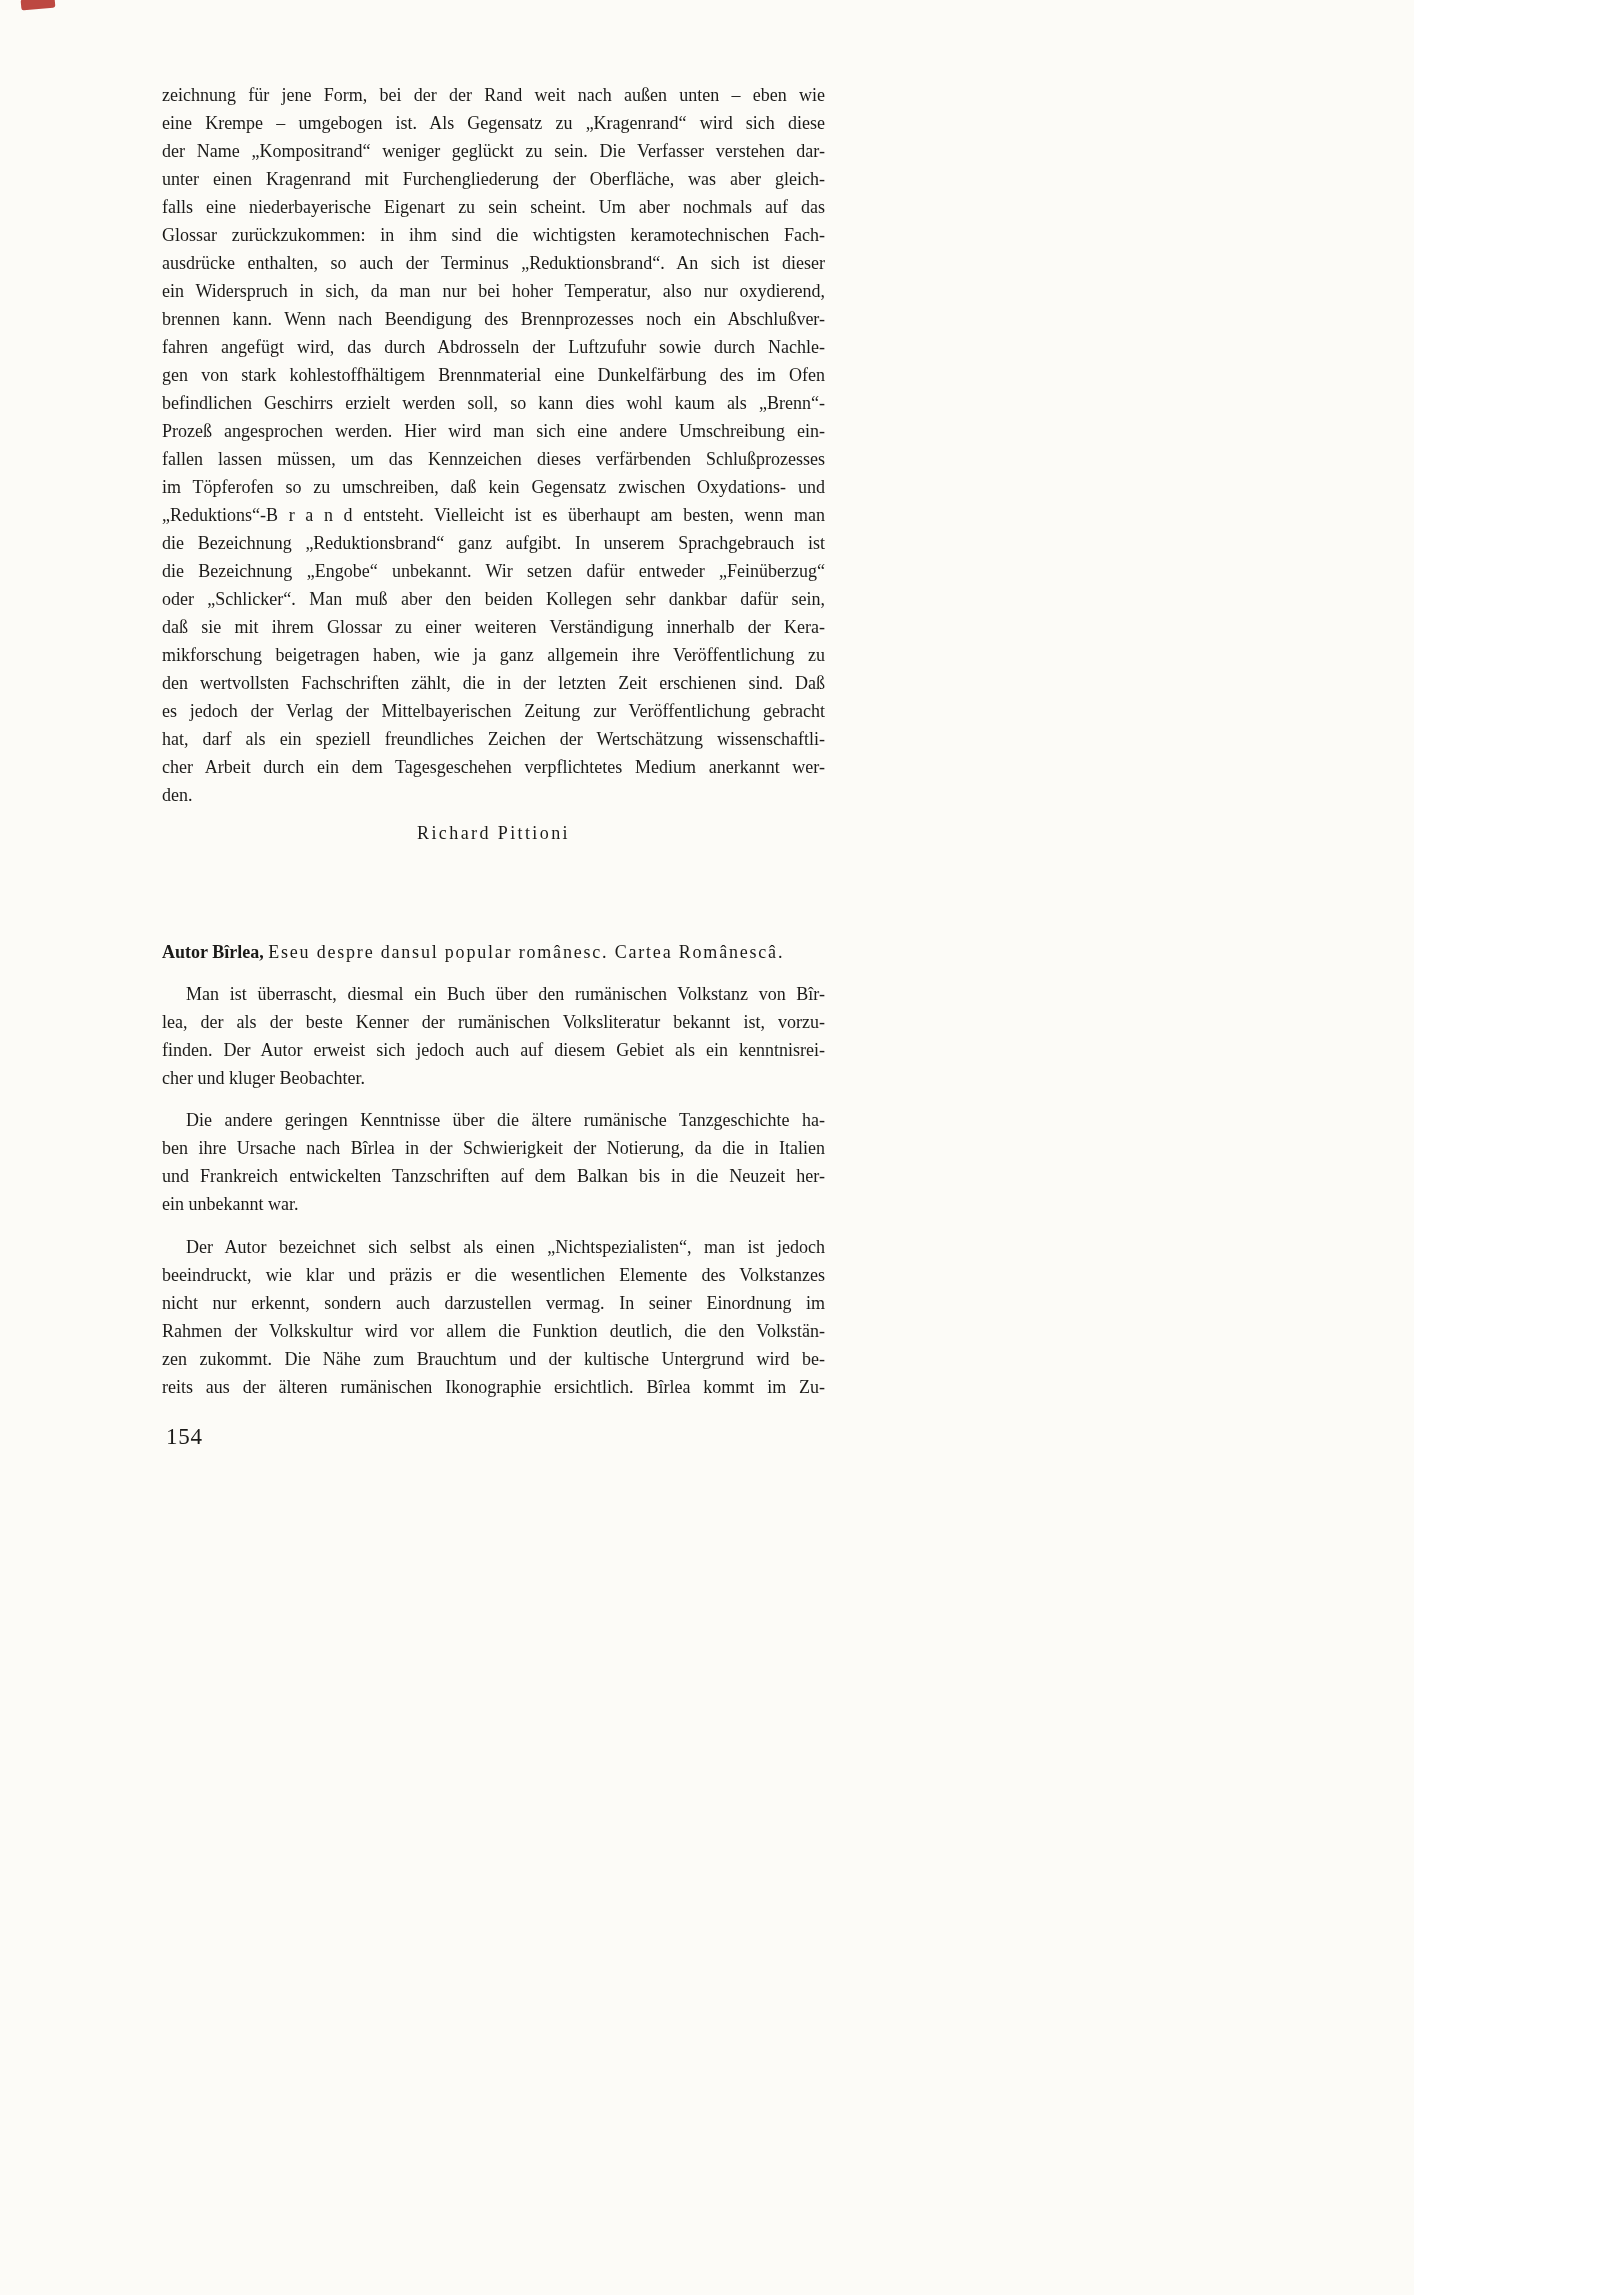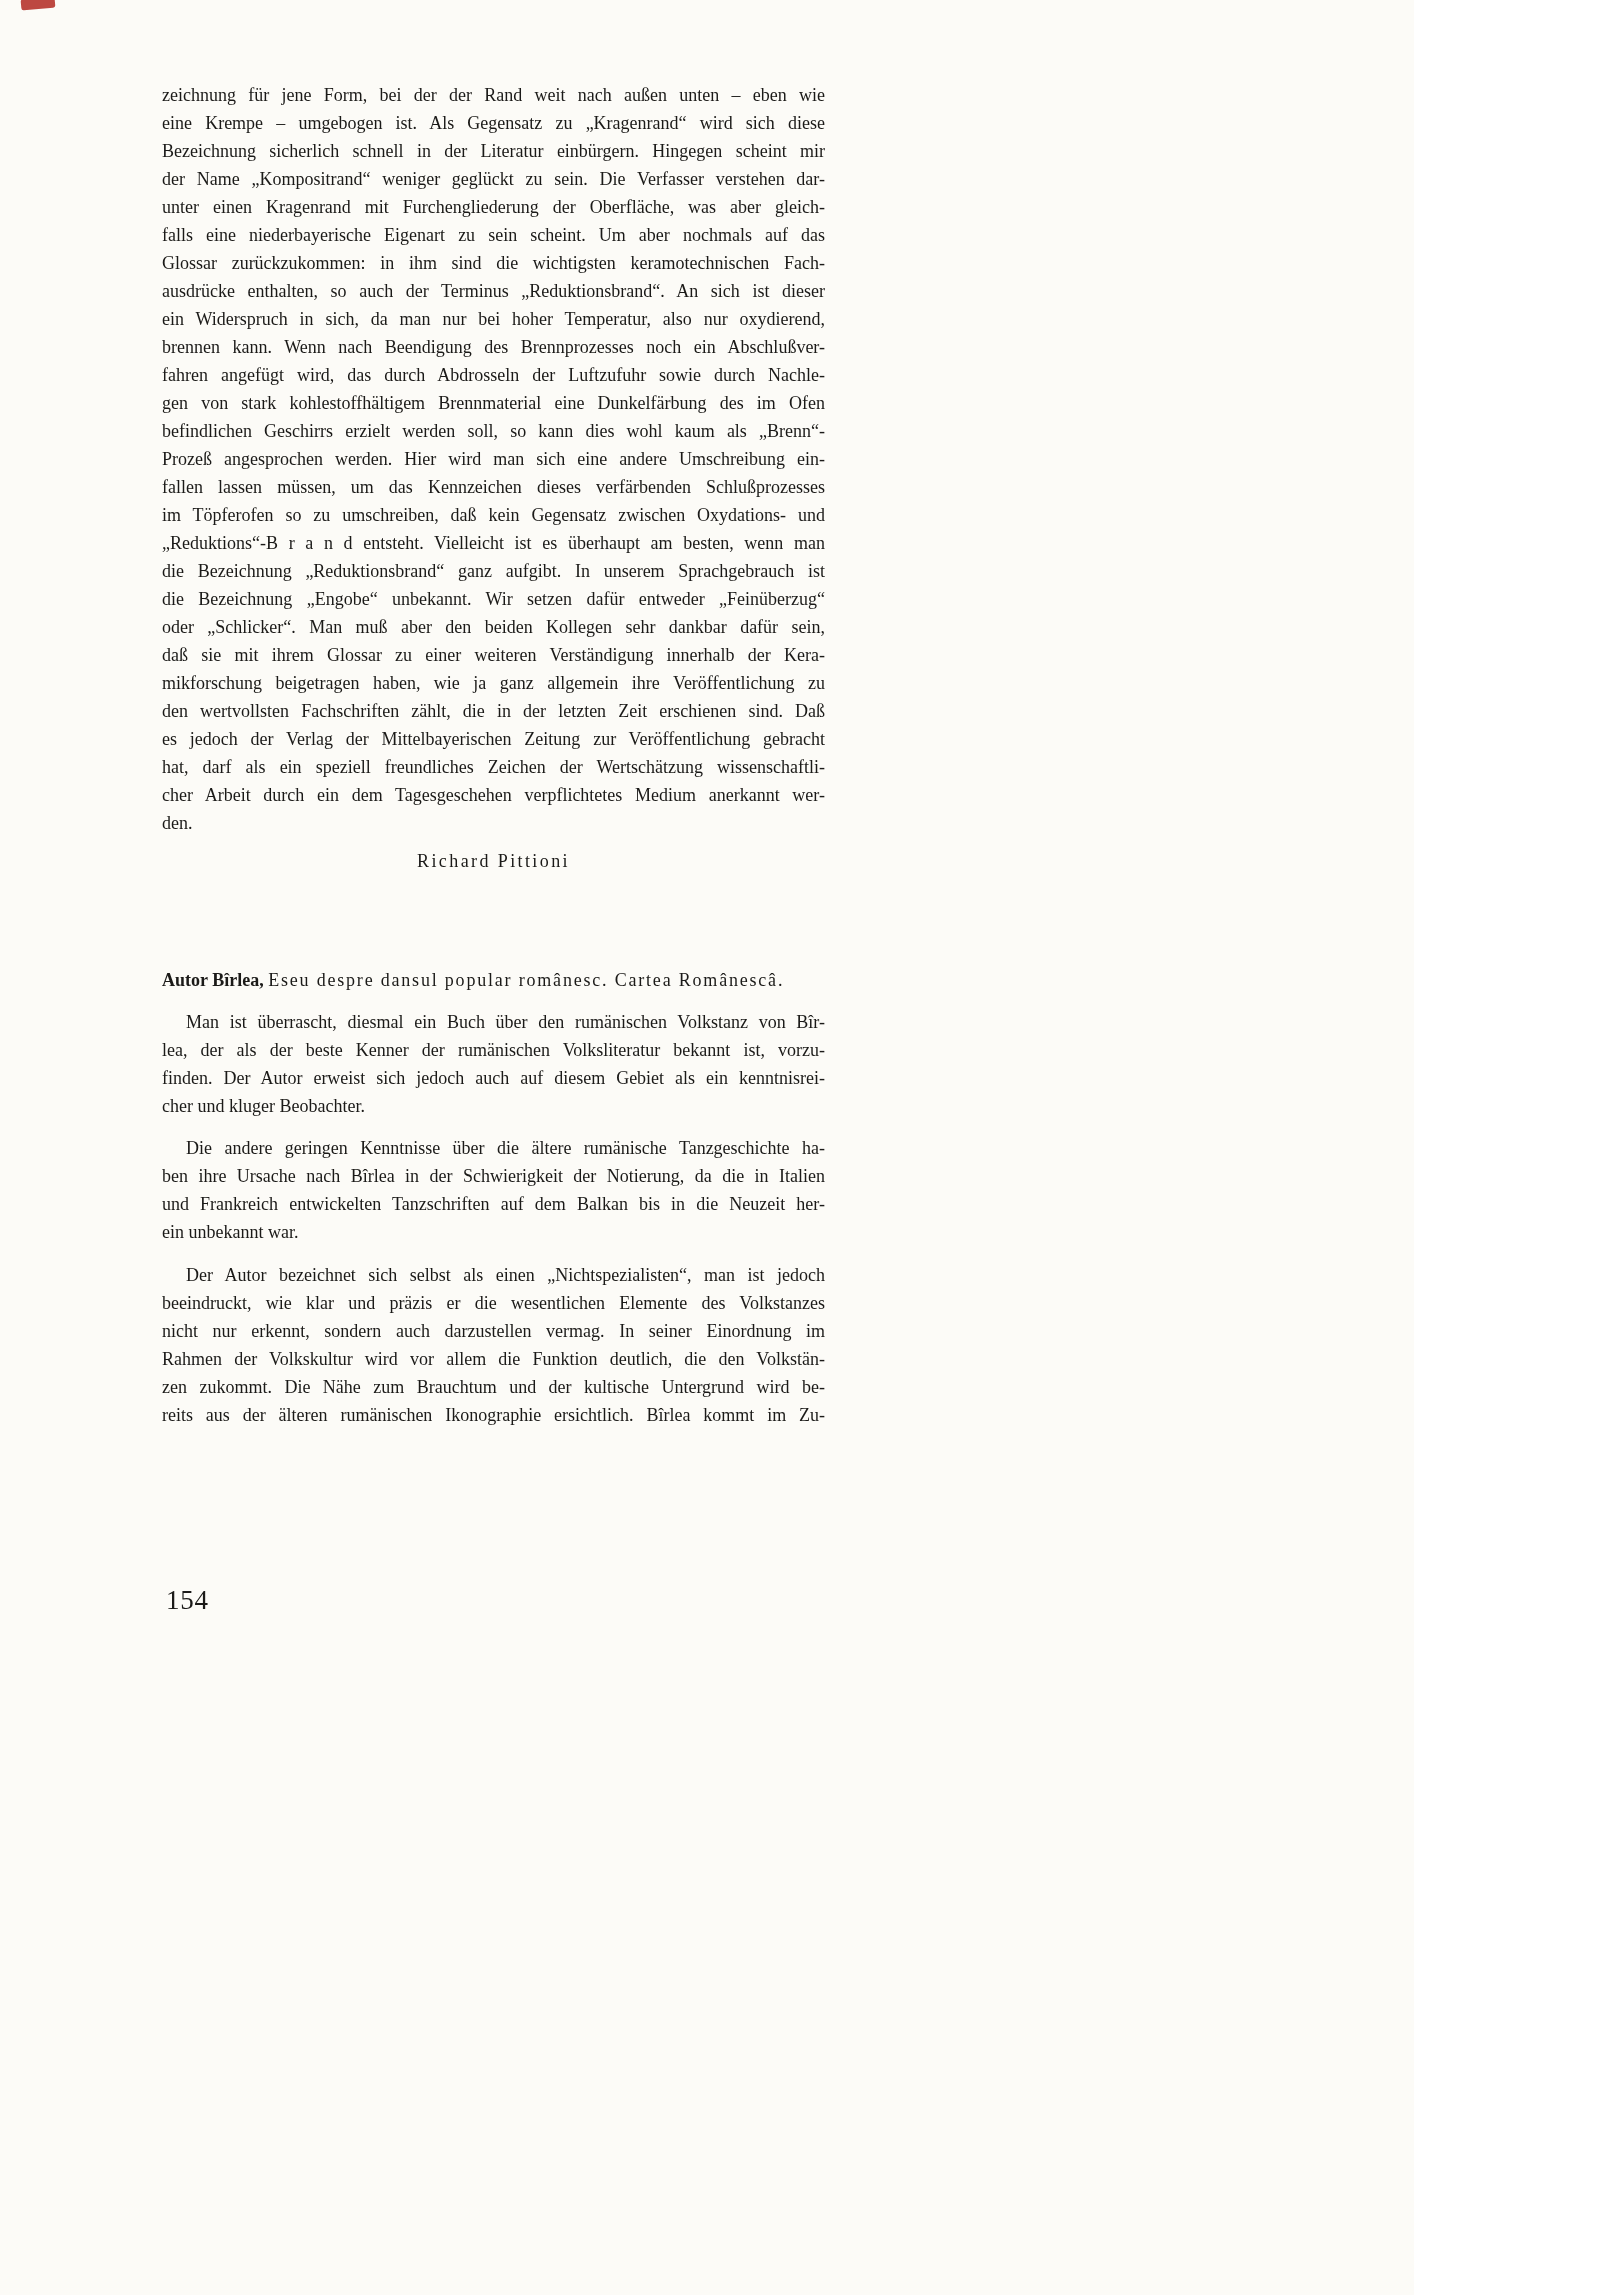--- a/index.html
+++ b/index.html
@@ -56,41 +56,40 @@
     margin-top: 91px;
     white-space: nowrap;
   }
   .heading-author { font-weight: bold; }
   .heading-title { letter-spacing: 1.8px; }
   .first-after-heading { margin-top: 14px; }
   .gap { margin-top: 14.6px; }
   .page-number {
     position: absolute;
     left: 166px;
-    top: 1585px;
-    font-size: 27px;
+    top: 1424px;
+    font-size: 23px;
     letter-spacing: 0.8px;
   }
 </style>
 </head>
 <body>
 
 <div class="page">
 
   <div class="scan-mark"></div>
 
   <div class="text-col">
 
     <div class="para para-end">
 
         <div class="line">zeichnung für jene Form, bei der der Rand weit nach außen unten – eben wie</div>
 
         <div class="line">eine Krempe – umgebogen ist. Als Gegensatz zu „Kragenrand“ wird sich diese</div>
 
-        <div class="line">Bezeichnung sicherlich schnell in der Literatur einbürgern. Hingegen scheint mir</div>
 
         <div class="line">der Name „Kompositrand“ weniger geglückt zu sein. Die Verfasser verstehen dar-</div>
 
         <div class="line">unter einen Kragenrand mit Furchengliederung der Oberfläche, was aber gleich-</div>
 
         <div class="line">falls eine niederbayerische Eigenart zu sein scheint. Um aber nochmals auf das</div>
 
         <div class="line">Glossar zurückzukommen: in ihm sind die wichtigsten keramotechnischen Fach-</div>
 
         <div class="line">ausdrücke enthalten, so auch der Terminus „Reduktionsbrand“. An sich ist dieser</div>

